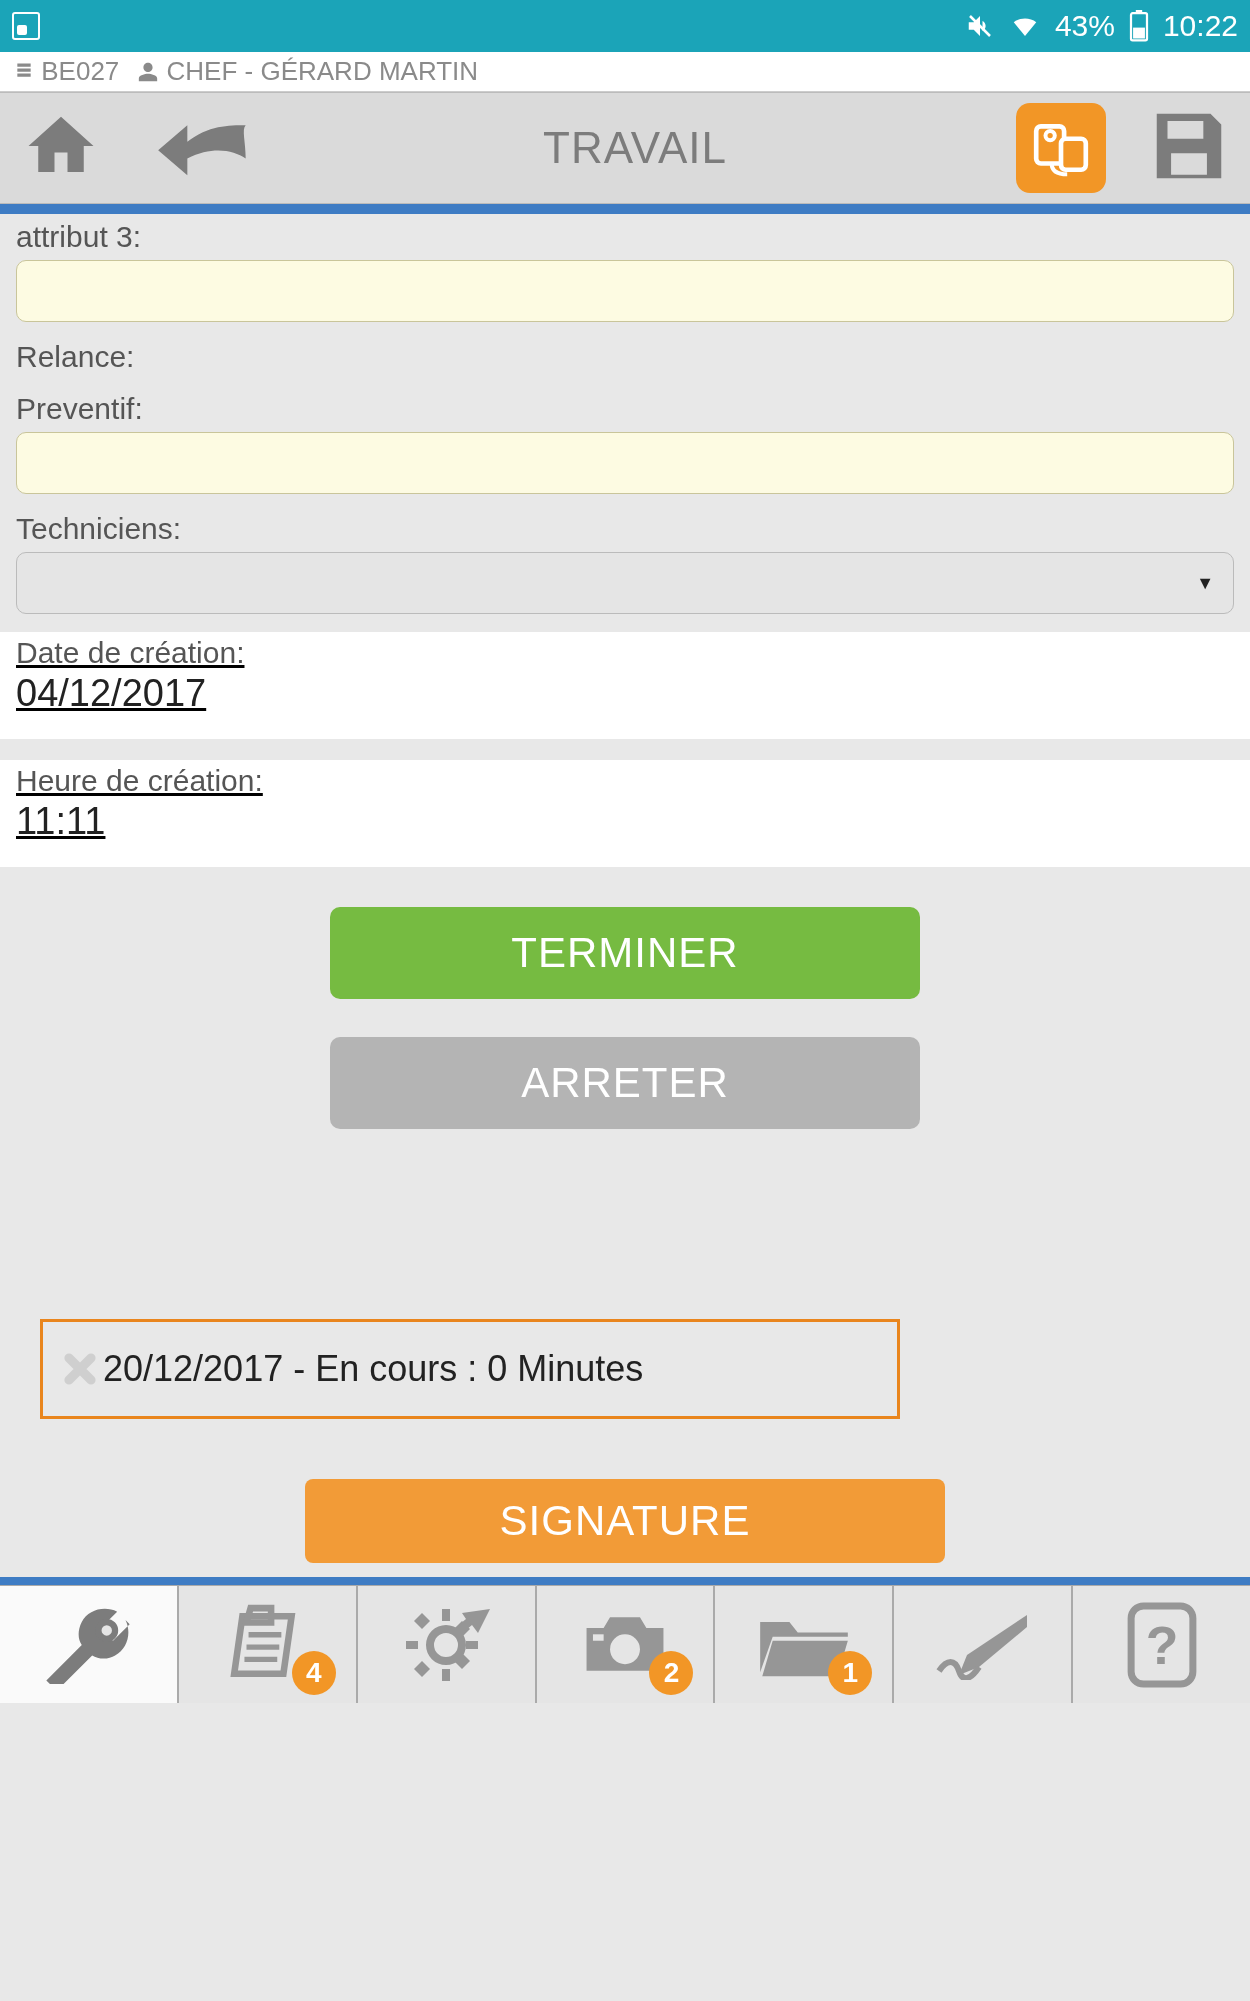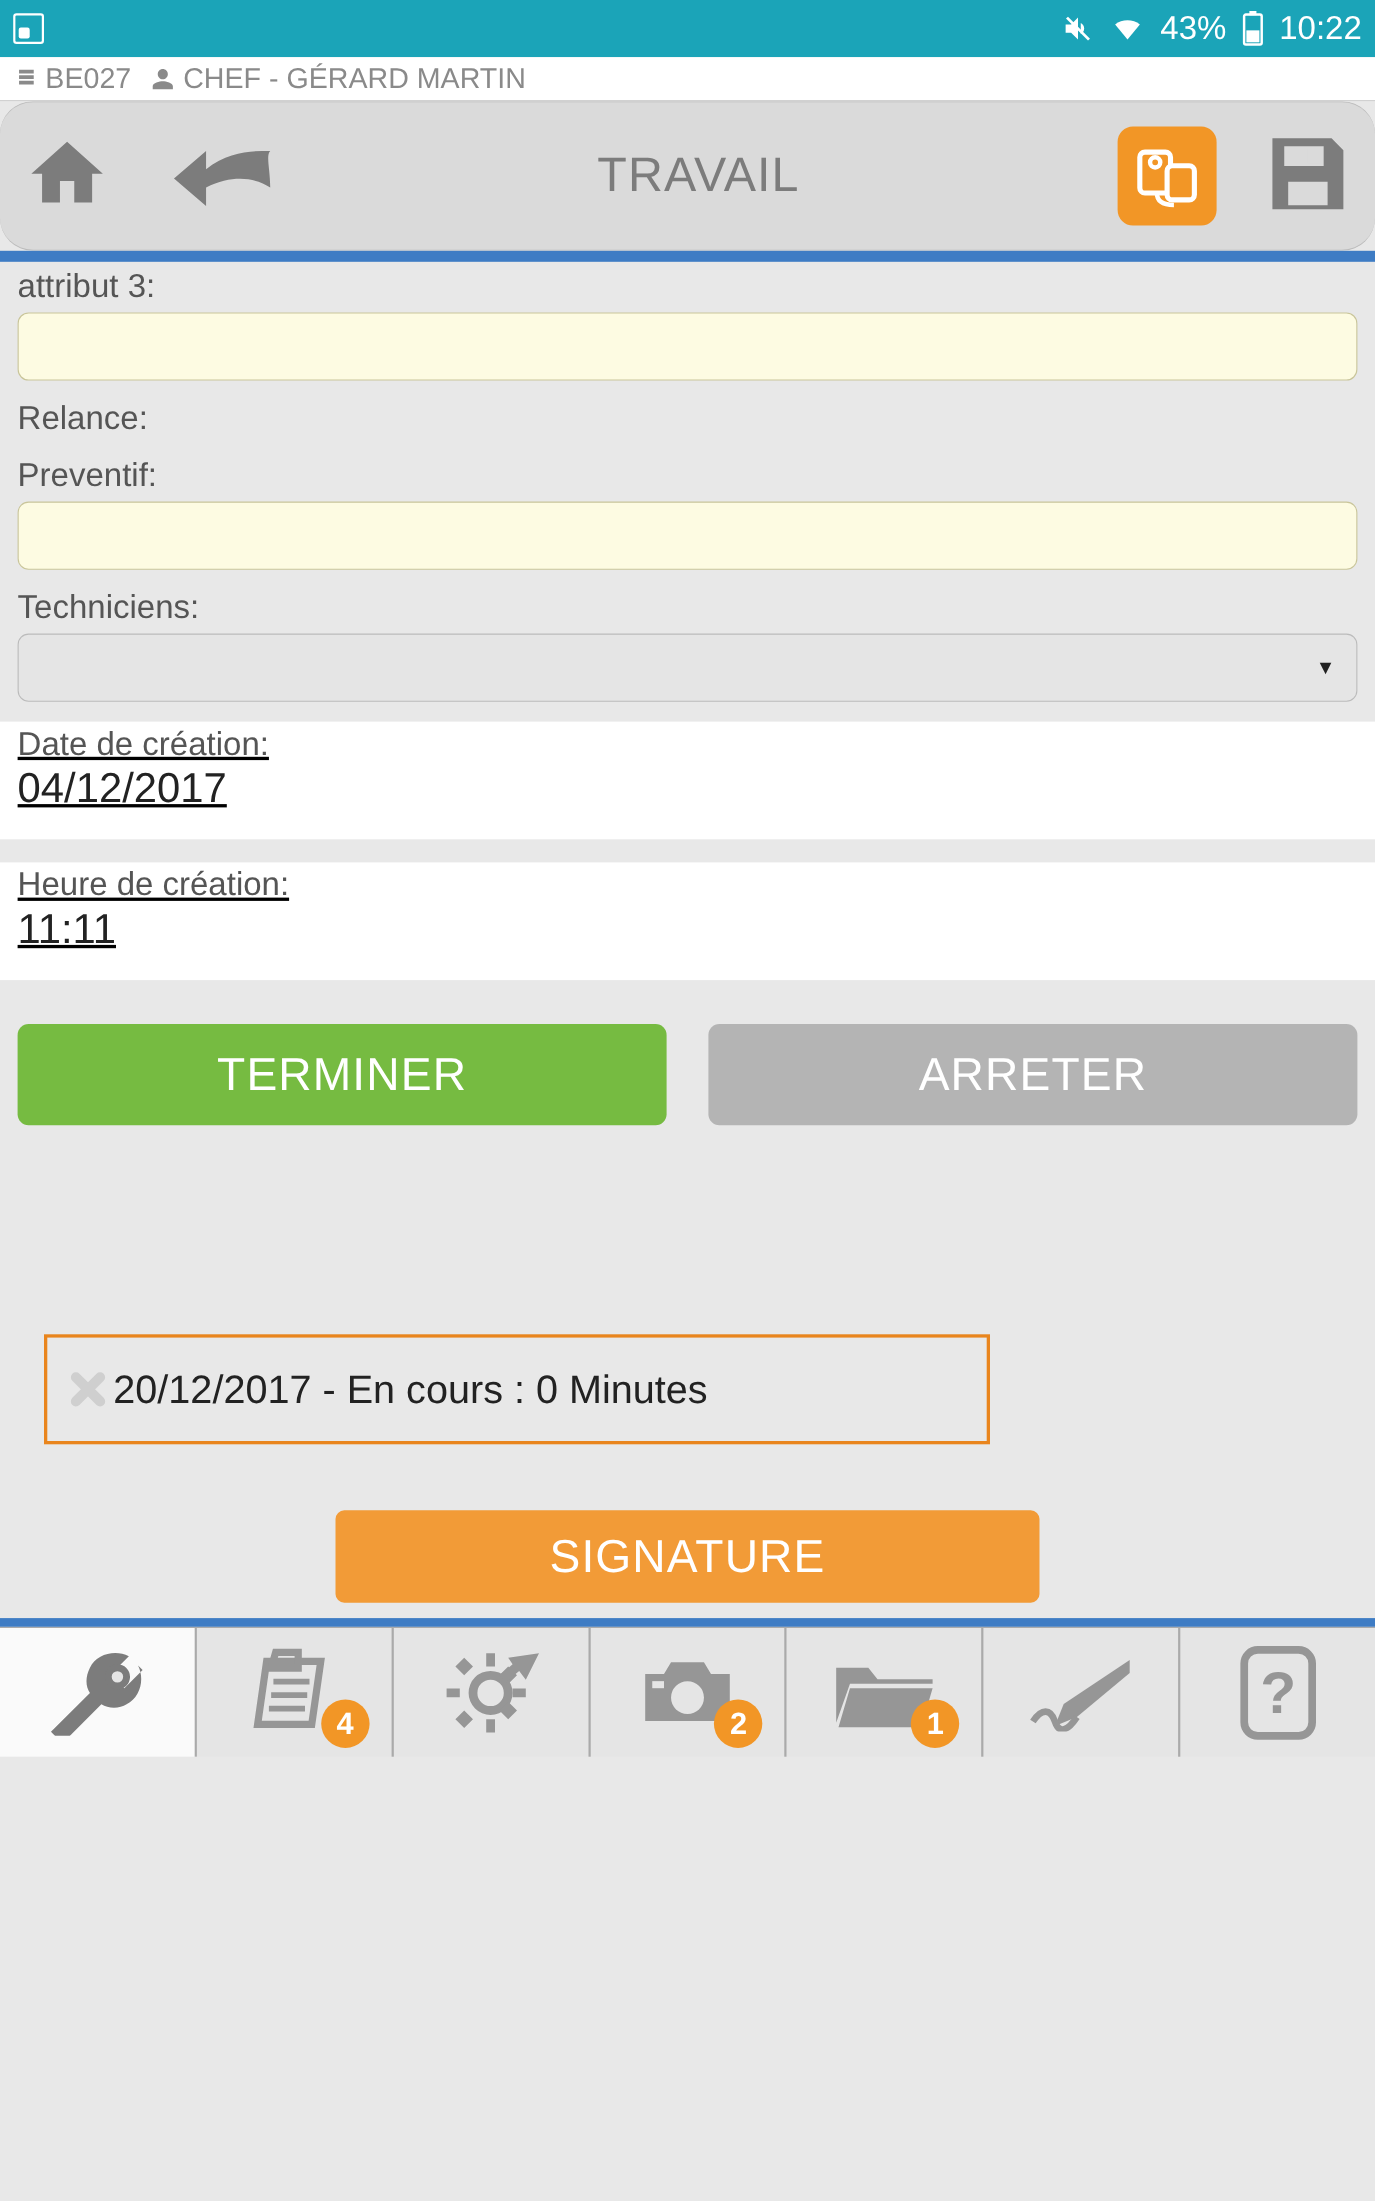--- a/index.html
+++ b/index.html
@@ -40,27 +40,26 @@
     padding: 0 14px;
     gap: 18px;
     color: #8A8A8A;
     font-size: 26px;
     border-bottom: 1px solid #ccc;
   }
 
   
   .app-bar {
     background: #DADADA;
-    height: 136px;
+    height: 112px;
     display: flex;
     align-items: center;
     padding: 0 18px;
     border-top: 1px solid #bbb;
     border-bottom: 1px solid #bbb;
-    border-radius: 30px;
   }
   .app-bar-left { display: flex; gap: 50px; align-items: center; }
   .app-bar-title { flex:1; text-align:center; color:#7C7C7C; font-size:44px; letter-spacing:1px; }
   .app-bar-right { display:flex; gap:40px; align-items:center; }
   .icon-btn { cursor:pointer; }
   .devices-btn {
     width:90px;height:90px;background:#F29626;border-radius:14px;
     display:flex;align-items:center;justify-content:center;
   }
 
@@ -87,21 +86,21 @@
   .select-wrap::after {
     content:"▼"; position:absolute; right:20px; top:50%; transform:translateY(-50%);
     font-size:18px; color:#222; pointer-events:none;
   }
   .select-box.grey { background:#E5E5E5; border-color:#bbb; }
 
   .readonly-row { background:#fff; padding:4px 16px 24px; margin:0 -16px 21px;text-decoration:underline;}
   .readonly-row label{color:#555;font-size:30px;display:block;margin-bottom:2px;}
   .readonly-row .val{font-size:38px;color:#222;}
 
-  .action-buttons { display:flex; flex-direction:row; align-items:center; gap:38px; margin-top:40px; }
+  .action-buttons { display:flex; flex-direction:column; align-items:center; gap:38px; margin-top:40px; }
   .btn {
     width: 590px; height: 92px; border-radius:10px; border:none;
     font-size:42px;letter-spacing:1px;color:#fff;cursor:pointer;
   }
   .btn-green { background:#76BB41; }
   .btn-grey  { background:#B4B4B4; }
 
   .status-row {
     margin: 190px 24px 0;
     width: 860px;

